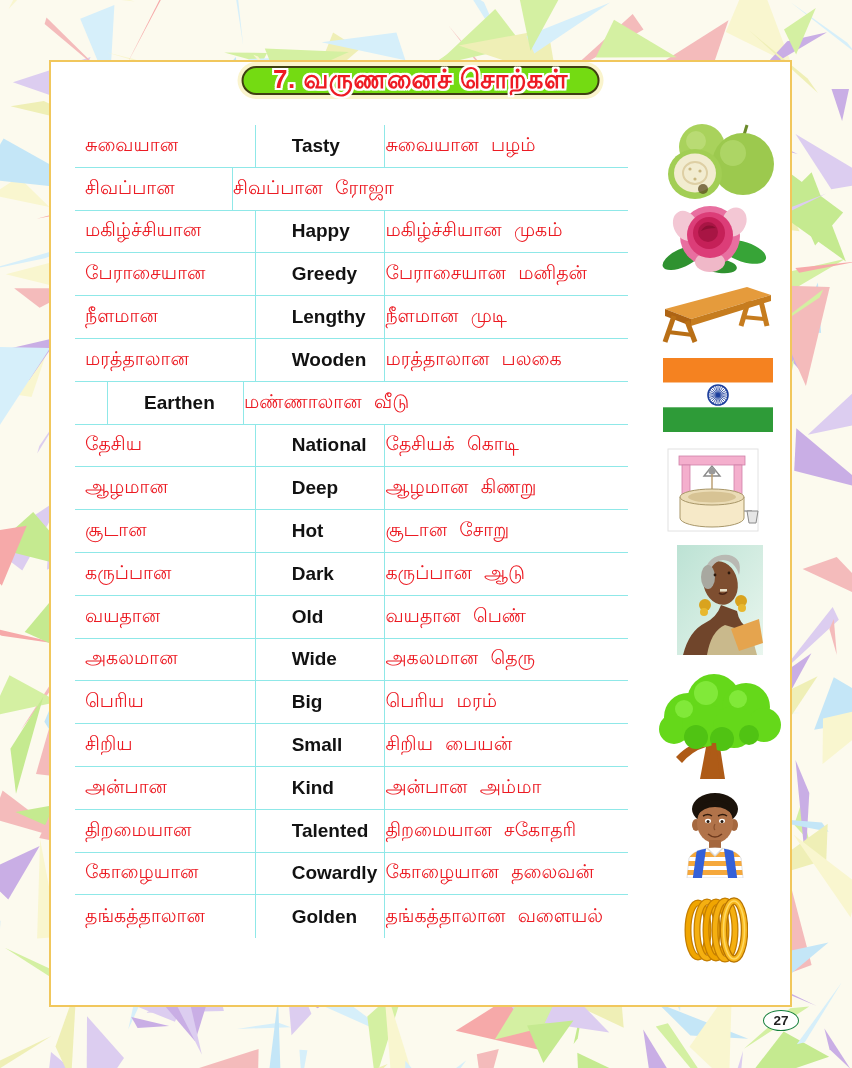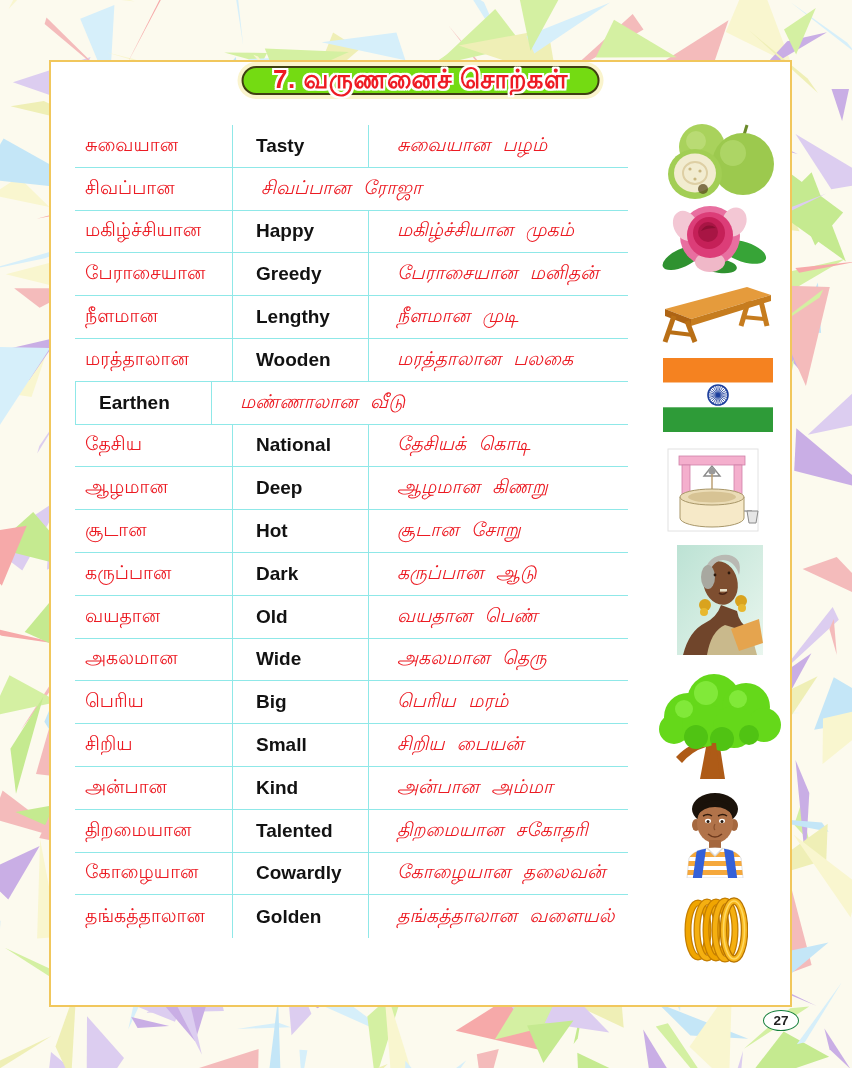--- a/index.html
+++ b/index.html
@@ -27,22 +27,22 @@
   .title-text {
     font-size:26px; font-weight:bold; color:#EE1B24; letter-spacing:0.5px;
     text-shadow:-2px -2px 0 #fff, 2px -2px 0 #fff, -2px 2px 0 #fff, 2px 2px 0 #fff,
                 -2px 0 0 #fff, 2px 0 0 #fff, 0 -2px 0 #fff, 0 2px 0 #fff;
   }
   .vtable { position:absolute; left:24px; top:63px; width:553px; }
   .row { display:flex; height:42.8px; border-bottom:1.6px solid #8FE8E8; }
   .row:last-child { border-bottom:none; }
   .cell { display:flex; align-items:center; height:100%; overflow:hidden; }
   .c0 { width:157px; padding-left:10px; }
-  .c1 { width:136px; padding-left:23px; border-left:1.6px solid #8FE8E8; }
-  .c2 { width:260px; padding-left:28px; border-left:1.6px solid #8FE8E8; word-spacing:7px;font-style:italic; }
+  .c1 { width:136px; padding-left:36px; border-left:1.6px solid #8FE8E8;margin-left:32px; }
+  .c2 { width:260px; border-left:1.6px solid #8FE8E8; word-spacing:7px; }
   .tamil  { color:#EC1B23; font-size:19px;text-align:center; }
   .english{ color:#121212; font-size:19px; font-weight:bold; }
   .img { position:absolute; }
   .page-number {
     position:absolute; left:763px; top:1010px; width:36px; height:21px;
     background:#FFFFFF; border:1px solid #15803d; border-radius:50%;
     display:flex; align-items:center; justify-content:center;
     font-size:13.5px; font-weight:bold; color:#222;
   }
 </style>

